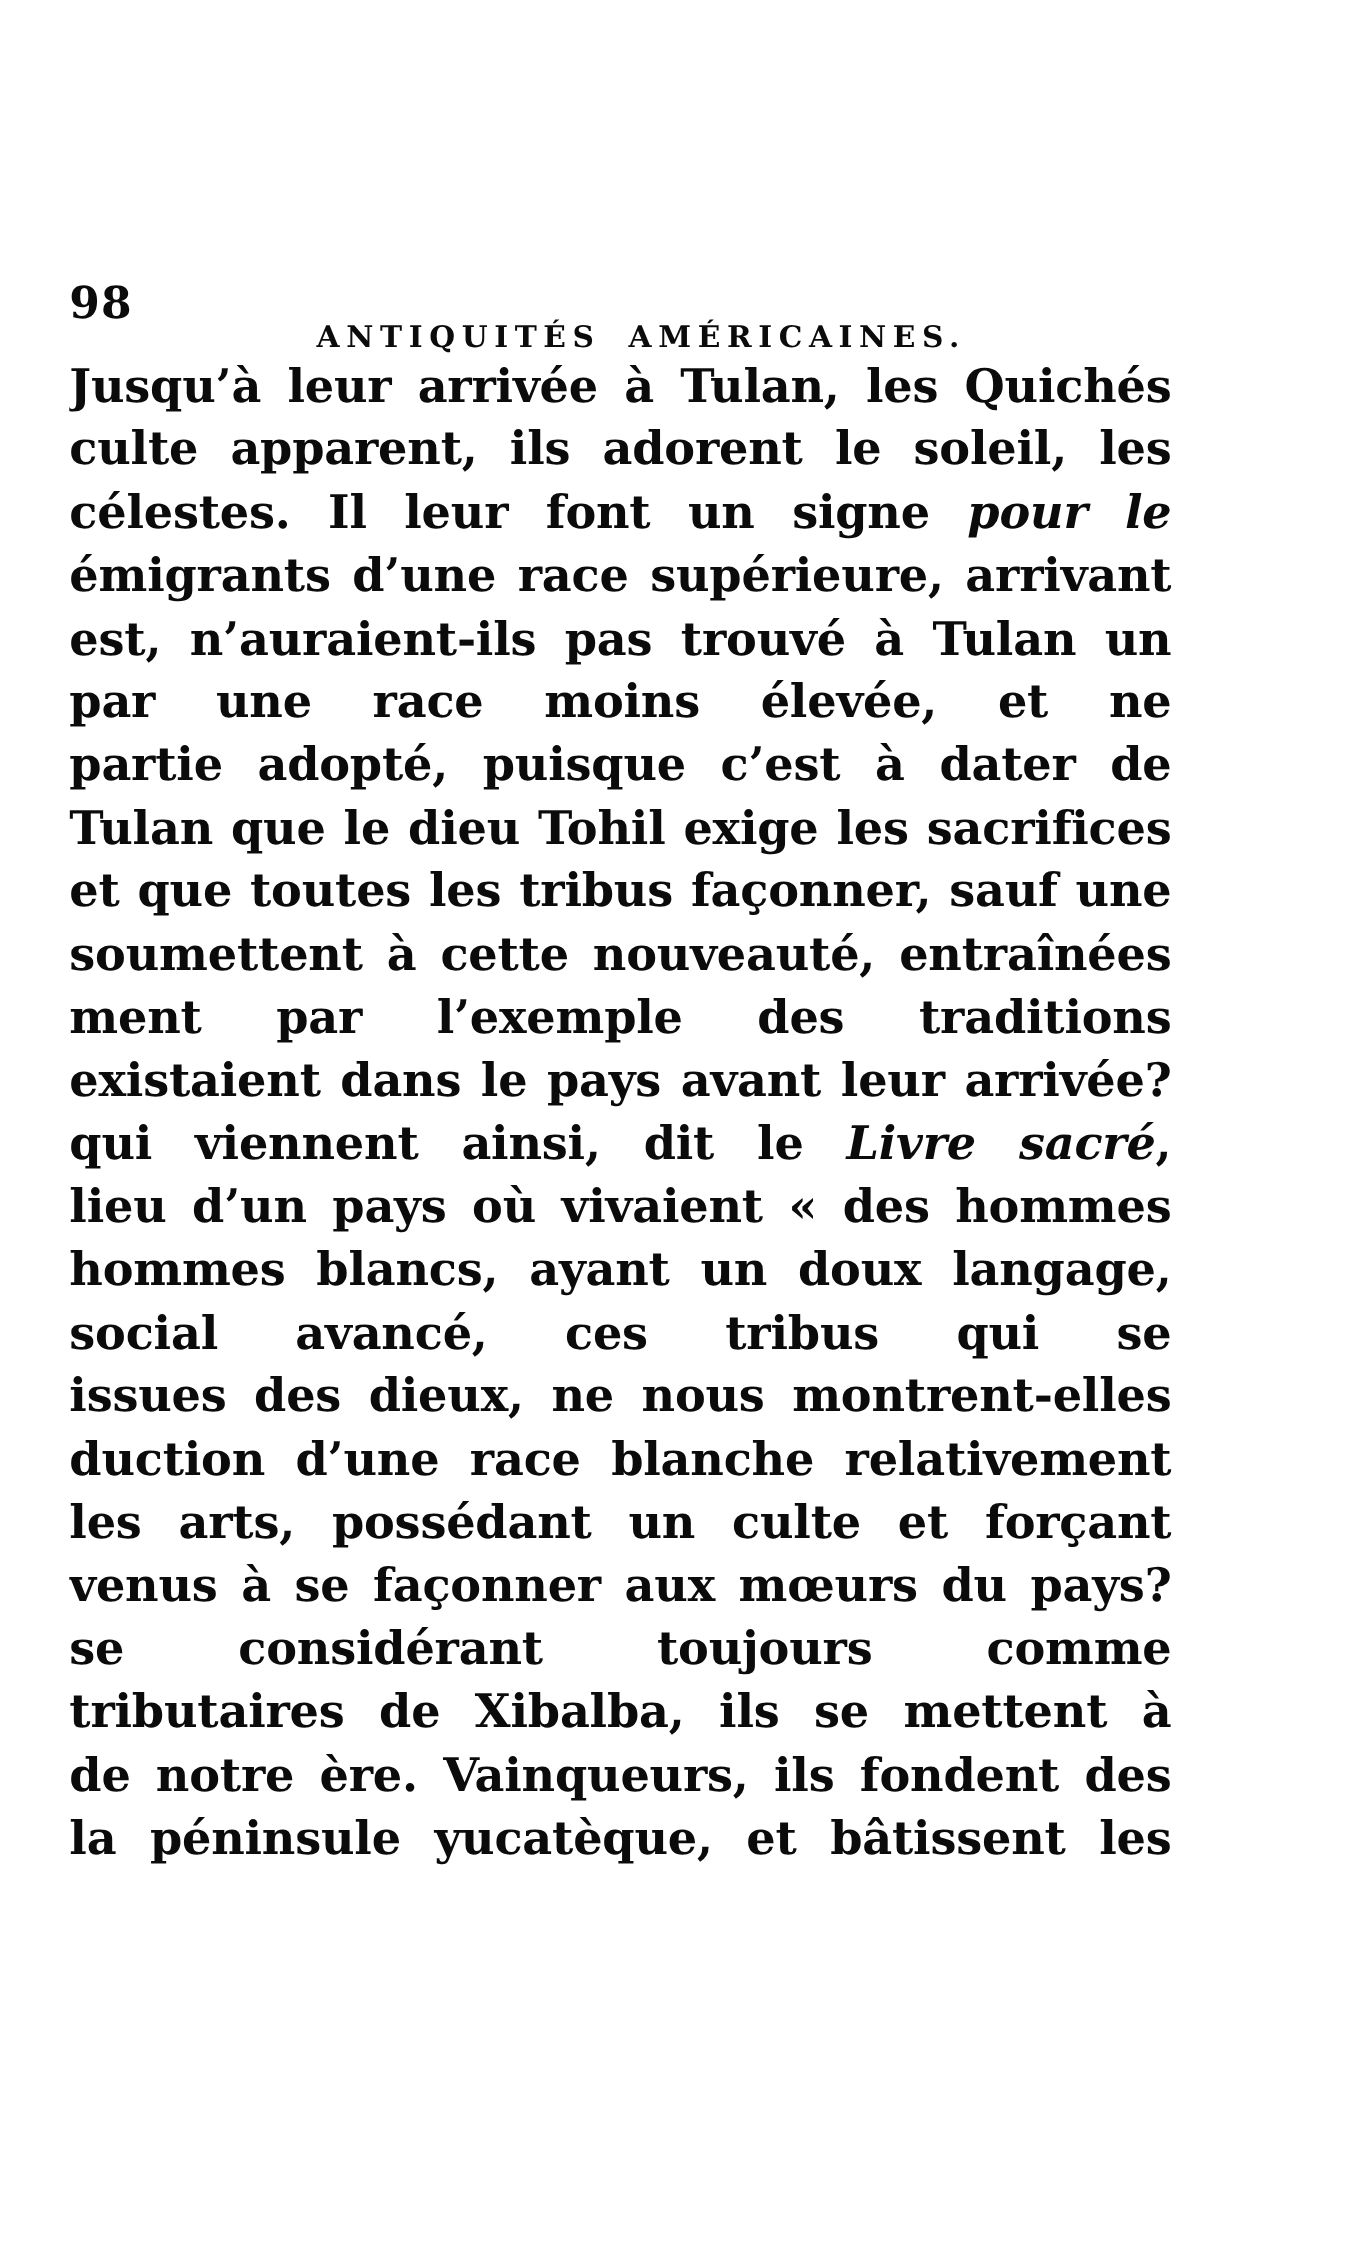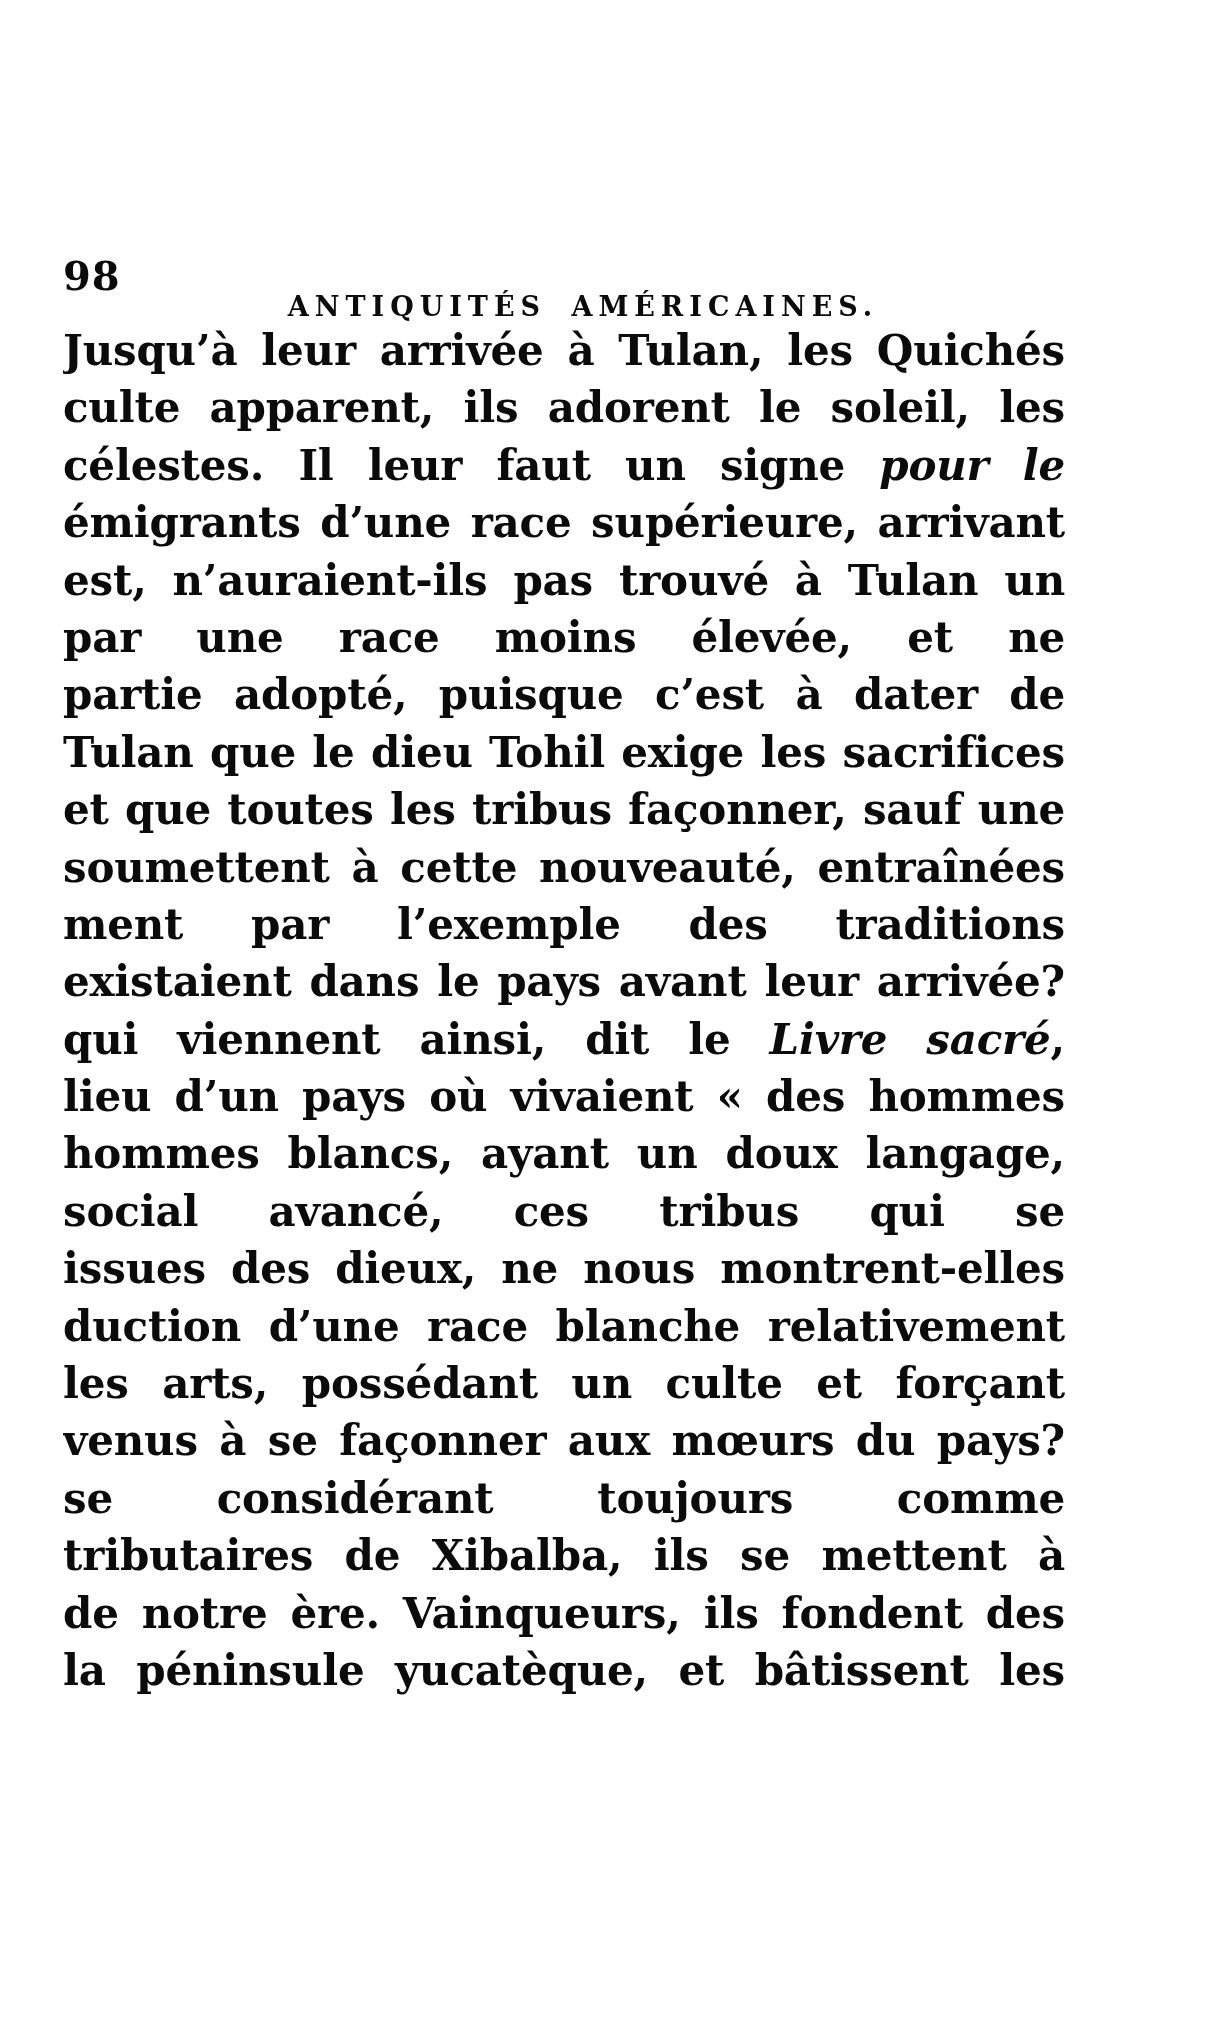--- a/index.html
+++ b/index.html
@@ -70,21 +70,21 @@
 </style>
 </head>
 <body>
 
 <div class="page">
   <div class="page-number">98</div>
   <div class="running-header">ANTIQUITÉS AMÉRICAINES.</div>
   <div class="text-block">
       <div class="line"><span>Jusqu’à leur arrivée à Tulan, les Quichés n’ont pas de</span></div>
       <div class="line"><span>culte apparent, ils adorent le soleil, les splendeurs</span></div>
-      <div class="line"><span>célestes. Il leur faut un signe </span><span class="it">pour le peuple</span><span>. Ces</span></div>
+      <div class="line"><span>célestes. Il leur font un signe </span><span class="it">pour le peuple</span><span>. Ces</span></div>
       <div class="line"><span>émigrants d’une race supérieure, arrivant du nord-</span></div>
       <div class="line"><span>est, n’auraient-ils pas trouvé à Tulan un culte établi</span></div>
       <div class="line"><span>par une race moins élevée, et ne l’auraient-ils pas en</span></div>
       <div class="line"><span>partie adopté, puisque c’est à dater de leur séjour à</span></div>
       <div class="line"><span>Tulan que le dieu Tohil exige les sacrifices humains,</span></div>
       <div class="line"><span>et que toutes les tribus façonner, sauf une seule, se</span></div>
       <div class="line"><span>soumettent à cette nouveauté, entraînées probable-</span></div>
       <div class="line"><span>ment par l’exemple des traditions puissantes, qui</span></div>
       <div class="line"><span>existaient dans le pays avant leur arrivée? Ces tribus</span></div>
       <div class="line"><span>qui viennent ainsi, dit le </span><span class="it">Livre sacré</span><span>, s’établir au mi-</span></div>

